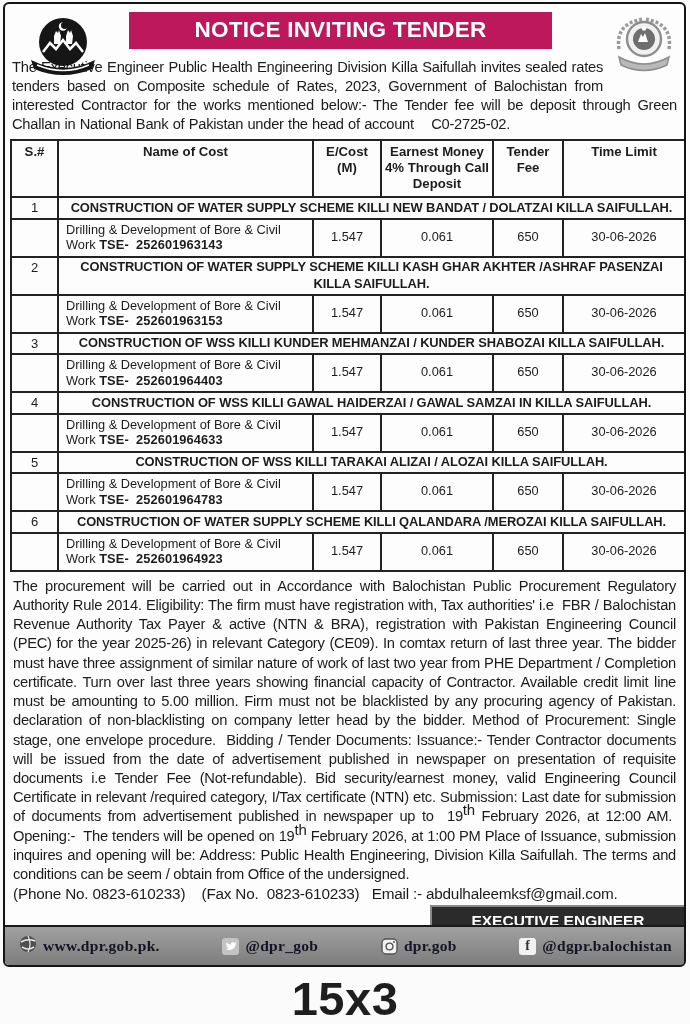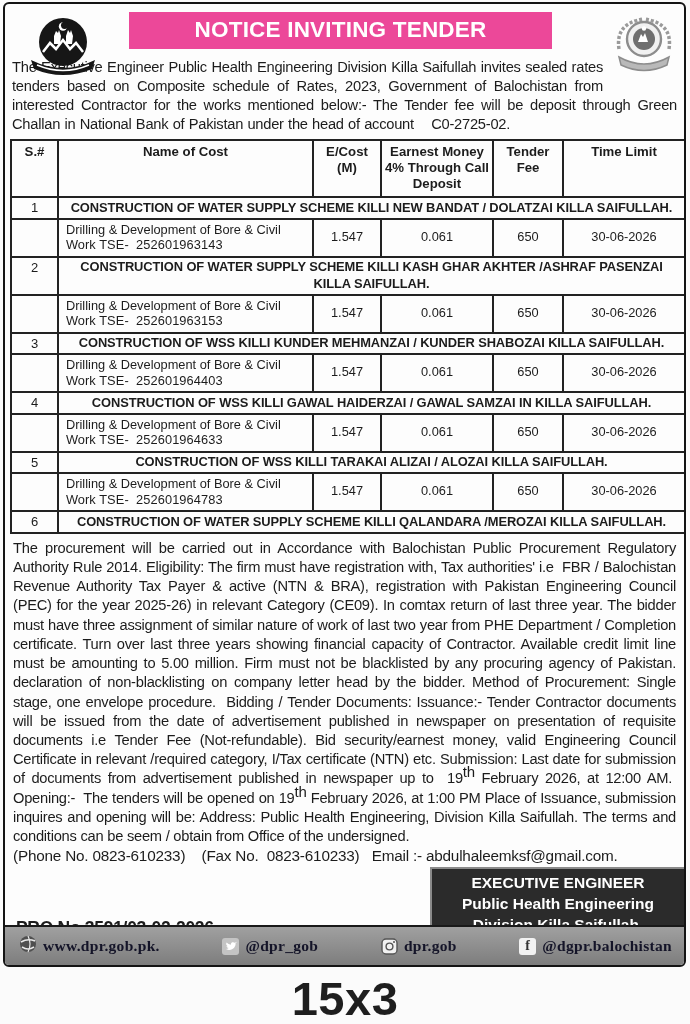--- a/index.html
+++ b/index.html
@@ -19,21 +19,21 @@
     border-radius: 6px;
     background: #fdfdfd;
     overflow: hidden;
   }
   
   .top { position: relative; }
   .emblem-left { position: absolute; top: 4px; left: 12px; }
   .emblem-right { position: absolute; top: 3px; right: 7px; }
   .banner {
     margin: 8px 132px 0 124px;
-    background: #ec4899;
+    background: #be185d;
     color: #fff;
     text-align: center;
     font-weight: bold;
     font-size: 22.5px;
     letter-spacing: 0.2px;
     padding: 5px 0 6px;
   }
   .intro {
     margin: 9px 7px 0 7px;
     font-size: 14.7px;
@@ -67,21 +67,21 @@
   td.sno { text-align: center; padding-top: 2px; font-size: 13px; }
   td.title-cell {
     font-weight: bold;
     text-align: center;
     font-size: 12.9px;
     line-height: 16.5px;
     padding: 1.5px 4px;
     letter-spacing: -0.1px;
   }
   td.desc-cell { padding: 2px 4px 3px 7px; line-height: 15.5px; }
-  td.desc-cell .tse { font-weight: normal; letter-spacing: 0.1px; }
+  td.desc-cell .tse { font-weight: bold; letter-spacing: 0.1px; }
   td.num { text-align: center; padding-top: 9px; }
   
   .terms {
     margin: 5px 8px 0 8px;
     font-size: 14.7px;
     line-height: 19.2px;
     text-align: justify;
     letter-spacing: -0.25px;
   }
   .terms .b { font-weight: normal; }
@@ -271,20 +271,28 @@
         <td class="desc-cell"><span>Drilling &amp; Development of Bore &amp; Civil Work</span> <span class="tse">TSE-&nbsp; 252601964783</span></td>
         <td class="num">1.547</td>
         <td class="num">0.061</td>
         <td class="num">650</td>
         <td class="num">30-06-2026</td>
       </tr>
       <tr>
         <td class="sno">6</td>
         <td class="title-cell" colspan="5">CONSTRUCTION OF WATER SUPPLY SCHEME KILLI QALANDARA /MEROZAI KILLA SAIFULLAH.</td>
       </tr>
+      <tr>
+        <td class="sno"></td>
+        <td class="desc-cell"><span>Drilling &amp; Development of Bore &amp; Civil Work</span> <span class="tse">TSE-&nbsp; 252601964923</span></td>
+        <td class="num">1.547</td>
+        <td class="num">0.061</td>
+        <td class="num">650</td>
+        <td class="num">30-06-2026</td>
+      </tr>
     </tbody>
   </table>
 
   <div class="terms"><span>The procurement will be carried out in Accordance with Balochistan Public Procurement Regulatory Authority Rule 2014. </span><span class="b">Eligibility: </span><span>The firm must have registration with, Tax authorities' i.e&nbsp; FBR / Balochistan Revenue Authority Tax Payer &amp; active (NTN &amp; BRA), registration with Pakistan Engineering Council (PEC) for the year 2025-26) in relevant Category (CE09). In comtax return of last three year. The bidder must have three assignment of similar nature of work of last two year from PHE Department / Completion certificate. Turn over last three years showing financial capacity of Contractor. Available credit limit line must be amounting to 5.00 million. Firm must not be blacklisted by any procuring agency of Pakistan. declaration of non-blacklisting on company letter head by the bidder. </span><span class="b">Method of Procurement: </span><span>Single stage, one envelope procedure.&nbsp; </span><span class="b">Bidding / Tender Documents: Issuance:- </span><span>Tender Contractor documents will be issued from the date of advertisement published in newspaper on presentation of requisite documents i.e Tender Fee (Not-refundable). Bid security/earnest money, valid Engineering Council Certificate in relevant /required category, I/Tax certificate (NTN) etc. </span><span class="b">Submission</span><span>: Last date for submission of documents from advertisement published in newspaper up to&nbsp; 19</span><sup>th</sup><span> February 2026, at 12:00 AM.&nbsp; </span><span class="b">Opening:-&nbsp; </span><span>The tenders will be opened on 19</span><sup>th</sup><span> February 2026, at 1:00 PM </span><span class="b">Place of Issuance, submission inquires and opening will be: Address: Public Health Engineering, Division Killa Saifullah. </span><span>The terms and conditions can be seem / obtain from Office of the undersigned.</span></div>
   <div class="contact">(Phone No. 0823-610233)&nbsp;&nbsp;&nbsp;&nbsp;(Fax No.&nbsp; 0823-610233)&nbsp;&nbsp; Email :- abdulhaleemksf@gmail.com.</div>
 
   <div class="bottom">
     <div class="prq">PRQ No.3591/03-02-2026</div>
     <div class="sig">
       <div>EXECUTIVE ENGINEER</div>

